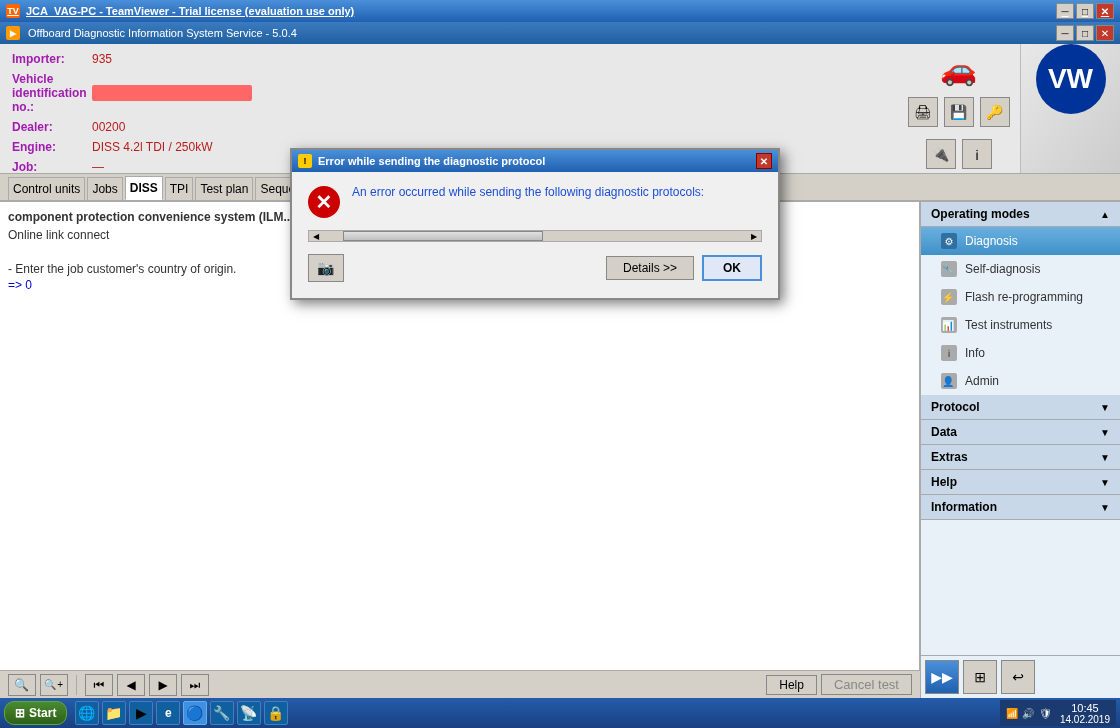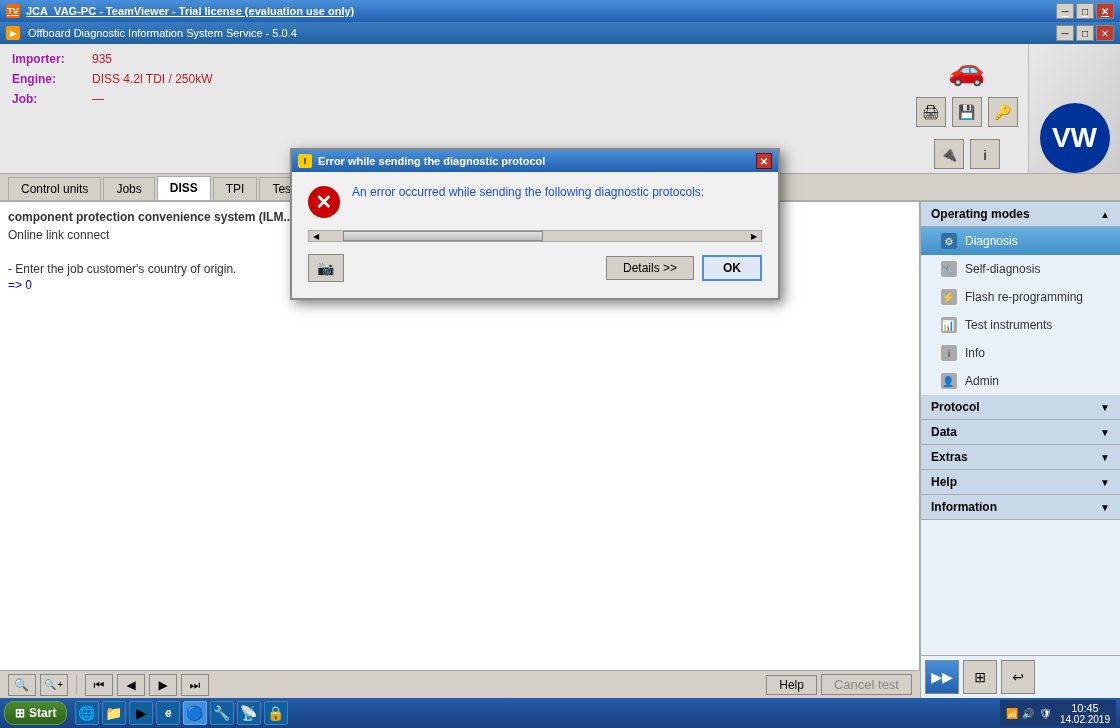--- a/index.html
+++ b/index.html
@@ -77,24 +77,24 @@
       background: #d4d0c8;
       border: 1px solid #888;
       display: flex; align-items: center; justify-content: center;
       font-size: 14px;
       cursor: pointer;
     }
     .header-icon-row { display: flex; gap: 6px; margin-top: 4px; }
     .header-icon-row2 { display: flex; gap: 6px; margin-top: 6px; }
 
     .vw-logo-area {
-      width: 92px;
+      width: 100px;
       background: linear-gradient(to bottom right, #e8e8e8, #ccc);
       display: flex;
-      align-items: flex-end;
+      align-items: flex-start;
       justify-content: center;
       border-left: 1px solid #bbb;
     }
     .vw-logo {
       width: 70px; height: 70px;
       background: #003399;
       border-radius: 50%;
       display: flex; align-items: center; justify-content: center;
       color: white; font-size: 28px; font-weight: bold;
       font-family: Arial, sans-serif;
@@ -103,21 +103,21 @@
     
     .tabs-bar {
       height: 28px;
       background: #d4d0c8;
       display: flex;
       align-items: flex-end;
       padding-left: 8px;
       border-bottom: 2px solid #aaa;
     }
     .tab {
-      padding: 4px 12px;
+      padding: 4px 4px;
       font-size: 12px;
       background: #d4d0c8;
       border: 1px solid #aaa;
       border-bottom: none;
       cursor: pointer;
       margin-right: 2px;
       color: #000;
     }
     .tab.active {
       background: #fff;
@@ -447,20 +447,28 @@
   </div>
 </div>
 
 <div class="header-area">
   <div class="header-left">
     <div class="header-row">
       <span class="header-label">Importer:</span>
       <span class="header-value">935</span>
     </div>
     <div class="header-row">
+      <span class="header-label">Vehicle identification no.:</span>
+      <div class="vin-box"></div>
+    </div>
+    <div class="header-row">
+      <span class="header-label">Dealer:</span>
+      <span class="header-value">00200</span>
+    </div>
+    <div class="header-row">
       <span class="header-label">Engine:</span>
       <span class="header-value">DISS 4.2l TDI / 250kW</span>
     </div>
     <div class="header-row">
       <span class="header-label">Job:</span>
       <span class="header-value">—</span>
     </div>
   </div>
   <div class="header-icons">
     <div style="display:flex;flex-direction:column;align-items:center;gap:6px;">

